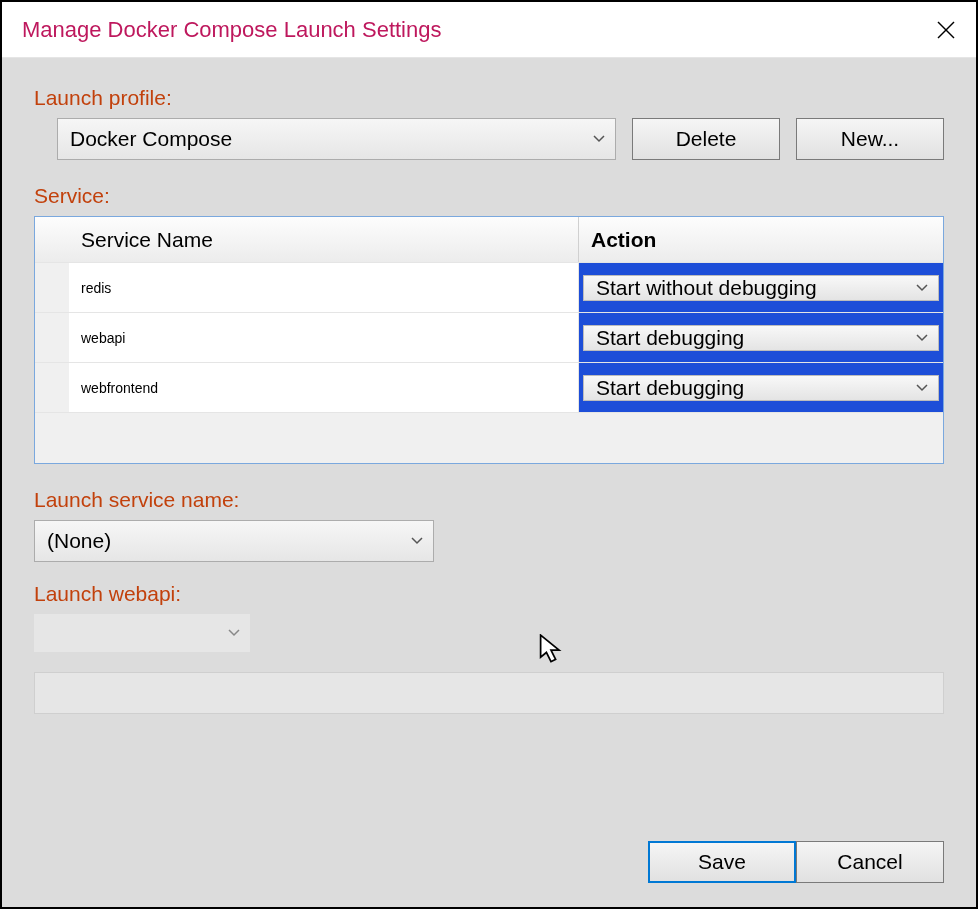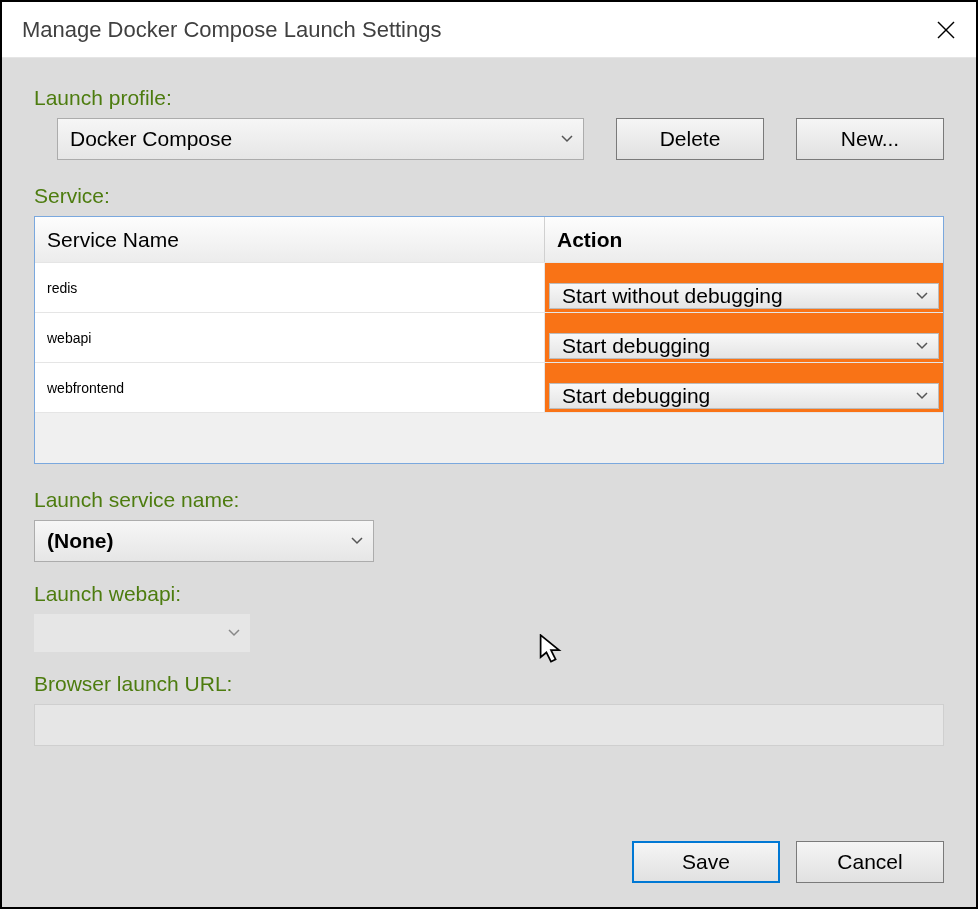--- a/index.html
+++ b/index.html
@@ -16,42 +16,42 @@
     .titlebar {
       background: #fff;
       height: 56px;
       display: flex;
       align-items: center;
       justify-content: space-between;
       padding-left: 20px;
       padding-right: 16px;
       border-bottom: 1px solid #e5e5e5;
     }
-    .title { font-size: 22px; color: #404040; }
+    .title { font-size: 22px; color: #be185d; }
     .close-btn {
       width: 28px; height: 28px;
       display: flex; align-items: center; justify-content: center;
       cursor: pointer;
     }
     .close-btn svg { width: 22px; height: 22px; stroke: #000; stroke-width: 1.5; }
     .content {
       background: #dcdcdc;
       padding: 28px 32px 24px 32px;
       height: calc(100% - 56px);
       display: flex;
       flex-direction: column;
     }
     .label {
       font-size: 21px;
-      color: #4d7c0f;
+      color: #c2410c;
       margin-bottom: 8px;
     }
     .row-profile {
       display: flex;
-      gap: 32px;
+      gap: 16px;
       margin-bottom: 24px;
       padding-left: 23px;
     }
     .combo {
       position: relative;
       border: 1px solid #acacac;
       background: linear-gradient(#f6f6f6, #e6e6e6);
       height: 42px;
       display: flex;
       align-items: center;
@@ -85,20 +85,21 @@
     }
     .services-grid {
       border: 1px solid #7aa8de;
       background: #f0f0f0;
       margin-bottom: 24px;
     }
     .grid-row {
       display: flex;
       border-bottom: 1px solid #e5e5e5;
       height: 50px;
+      padding-left: 34px;
     }
     .grid-row.header {
       background: linear-gradient(#fdfdfd, #ececec);
       height: 46px;
     }
     .grid-row.header .cell {
       display: flex;
       align-items: center;
       padding-left: 12px;
       font-size: 21px;
@@ -111,23 +112,23 @@
       display: flex;
       align-items: center;
       padding-left: 12px;
       font-size: 14px;
       border-right: 1px solid #e5e5e5;
     }
     .grid-row.header .cell-name { background: transparent; }
     .cell-action {
       flex: 1;
       display: flex;
-      align-items: flex-end;
+      align-items: center;
       padding: 3px 4px;
-      background: #f97316;
+      background: #1d4ed8;
     }
     .grid-row.header .cell-action {
       padding-left: 12px;
       align-items: center;
       background: transparent;
       font-weight: bold;
     }
     .action-combo {
       flex: 1;
       border: 1px solid #bcbcbc;
@@ -138,21 +139,21 @@
       padding-right: 30px;
       position: relative;
       font-size: 21px;
       cursor: pointer;
     }
     .grid-filler {
       height: 50px;
       background: #f0f0f0;
     }
     .field-group { margin-bottom: 20px; }
-    .svc-combo { width: 340px; font-weight: bold; }
+    .svc-combo { width: 400px; }
     .action-select {
       width: 216px;
       height: 38px;
       border: none;
       background: #e6e6e6;
       position: relative;
       display: flex;
       align-items: center;
       padding-left: 10px;
       padding-right: 26px;
@@ -163,21 +164,21 @@
       height: 42px;
       border: 1px solid #cfcfcf;
       background: #e6e6e6;
       padding-left: 10px;
       font-size: 21px;
     }
     .button-bar {
       margin-top: auto;
       display: flex;
       justify-content: flex-end;
-      gap: 16px;
+      gap: 0;
       padding-top: 20px;
     }
     .cursor-pointer {
       position: absolute;
       left: 536px;
       top: 632px;
       width: 26px; height: 30px;
       pointer-events: none;
     }
   </style>
@@ -276,21 +277,20 @@
       <span></span>
       <span class="combo-arrow">
         <svg viewBox="0 0 12 8">
             <path d="M1 1 L6 6 L11 1" fill="none" stroke="#888" stroke-width="1.5"></path>
           </svg>
       </span>
     </div>
   </div>
 
   <div class="field-group">
-    <div class="label">Browser launch URL:</div>
     <input class="url-input" type="text" readonly="" value="" style="">
   </div>
 
   <div class="button-bar">
     <div class="btn primary">Save</div>
     <div class="btn">Cancel</div>
   </div>
 
 </div>
 

